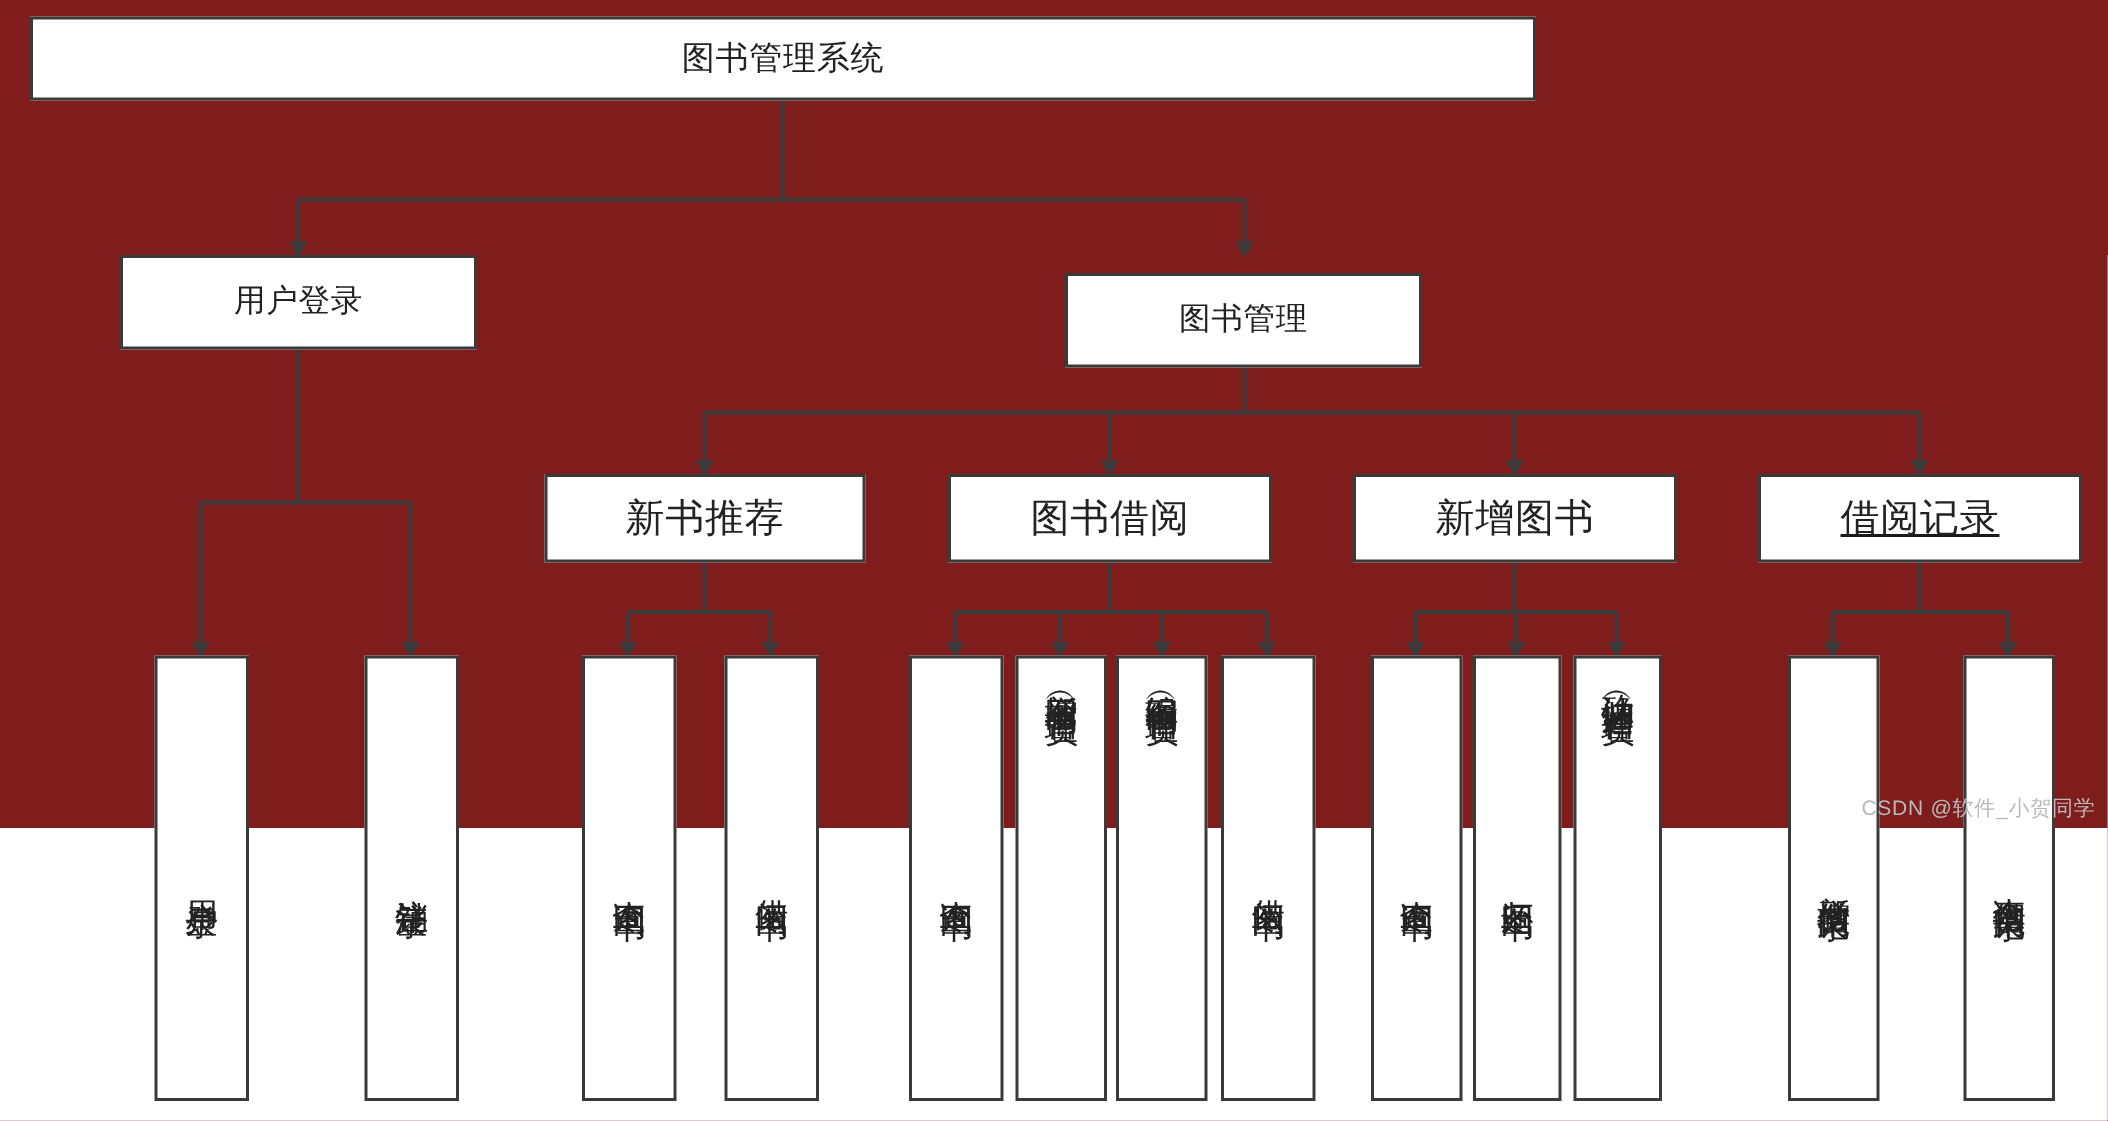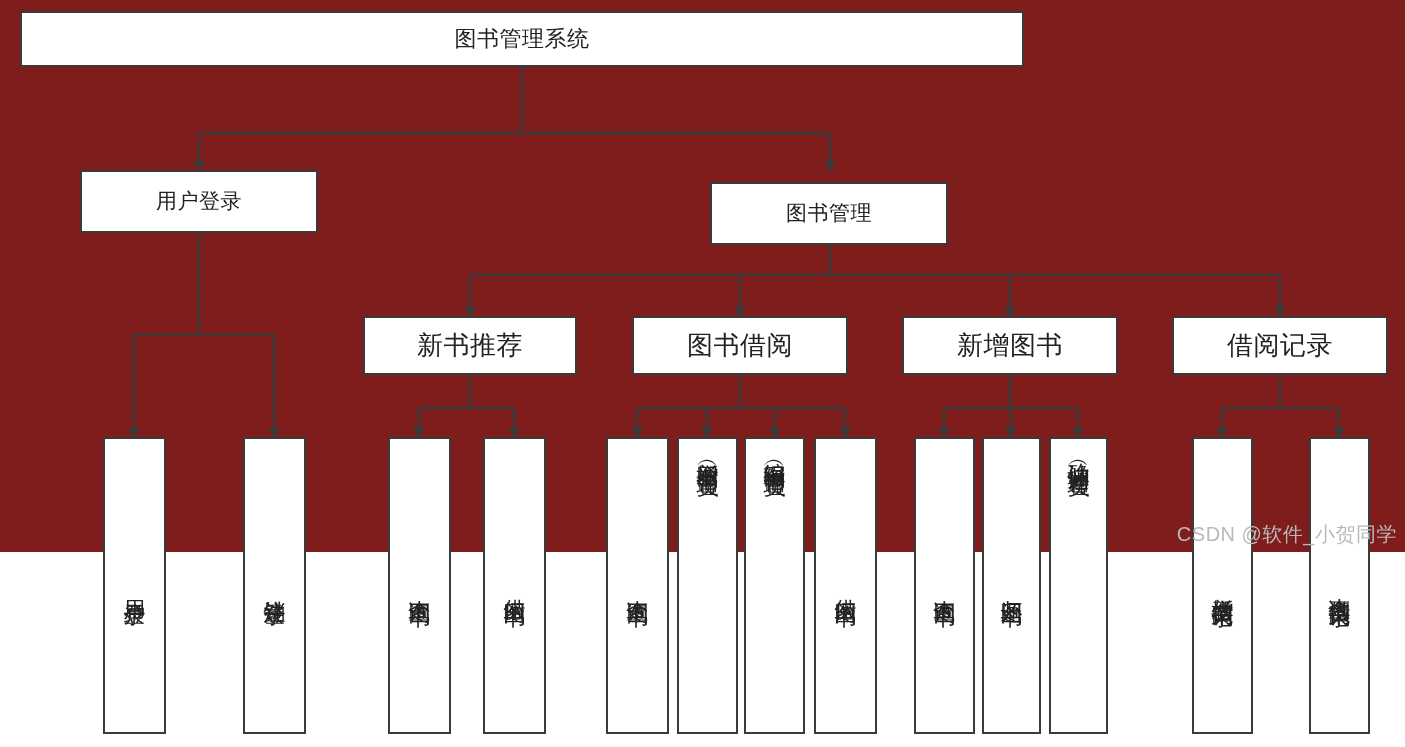--- a/index.html
+++ b/index.html
@@ -23,21 +23,21 @@
      font-size:22px;
      line-height:1.18;
      letter-spacing:2px;
      white-space:normal;
      max-height:282px;
      text-align:center;
   }
   .node.leaf{align-items:flex-start;padding-top:6px;}
   .node.leaf.center{align-items:center;padding-top:0;}
 
-  #watermark{position:absolute;right:8px;bottom:4px;font-size:20px;color:#b9b9b9;
+  #watermark{position:absolute;right:8px;bottom:4px;font-size:14px;color:#b9b9b9;
              letter-spacing:.5px;white-space:nowrap;}
 </style>
 </head>
 <body>
 
 <div id="stage">
 
   <svg class="wires" viewBox="0 0 1405 747">
     <defs>
       <marker id="ah" markerWidth="11" markerHeight="12" refX="1.2" refY="6" orient="auto" markerUnits="userSpaceOnUse">
@@ -101,21 +101,21 @@
 
   <div class="node lvl3" style="left: 363px; top: 316px; width: 214px; height: 59px;">
     <span class="lbl">新书推荐</span>
   </div>
   <div class="node lvl3" style="left: 632px; top: 316px; width: 216px; height: 59px; font-family: Liberation Serif, serif;">
     <span class="lbl">图书借阅</span>
   </div>
   <div class="node lvl3" style="left: 902px; top: 316px; width: 216px; height: 59px;">
     <span class="lbl">新增图书</span>
   </div>
-  <div class="node lvl3" style="left: 1172px; top: 316px; width: 216px; height: 59px;">
+  <div class="node lvl3" style="left: 1172px; top: 316px; width: 216px; height: 59px; text-decoration: underline;">
     <span class="lbl">借阅记录</span>
   </div>
 
   <div class="node leaf center" style="left: 103px; top: 437px; width: 63px; height: 297px;">
     <span class="lbl">用户登录</span>
   </div>
   <div class="node leaf center" style="left: 243px; top: 437px; width: 63px; height: 297px;">
     <span class="lbl">注销登录</span>
   </div>
   <div class="node leaf center" style="left: 388px; top: 437px; width: 63px; height: 297px;">

